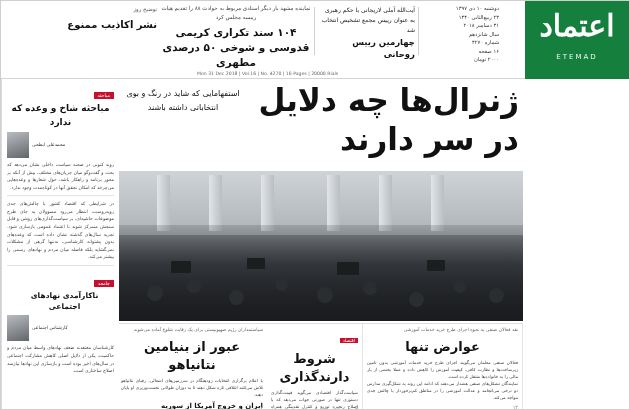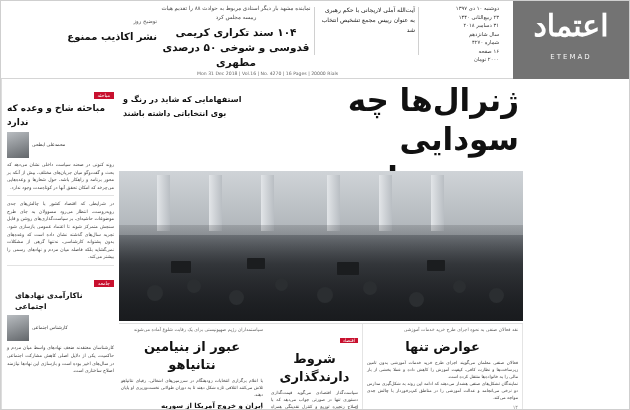--- a/index.html
+++ b/index.html
@@ -21,22 +21,22 @@
   
   .masthead{
     position:absolute;top:0;right:0;
     width:630px;height:78px;
     background:#ffffff;
     border-bottom:1px solid #d5d5d5;
     box-sizing:border-box;
   }
   .logo-block{
     position:absolute;top:0;right:0;
-    width:116px;height:78px;
-    background:#737373;
+    width:104px;height:78px;
+    background:#15803d;
     color:#fff;
     box-sizing:border-box;
     padding:4px 6px 2px 6px;
   }
   .logo-word{
     font-family:"DejaVu Serif","Liberation Serif",serif;
     font-size:30px;font-weight:bold;line-height:1;
     text-align:center;
     letter-spacing:-1px;
     margin-top:6px;
@@ -66,21 +66,21 @@
   .headline-top{
     position:absolute;top:3px;right:318px;width:150px;
     text-align:center;
   }
   .headline-top .ht-kicker{font-size:5.5px;color:#444;line-height:1.6;margin-bottom:3px;}
   .headline-top .ht-main{
     font-size:10.5px;font-weight:bold;color:#111;line-height:1.45;
     font-family:"DejaVu Sans","Liberation Sans",sans-serif;
   }
   .headline-top2{
-    position:absolute;top:16px;right:472px;width:152px;
+    position:absolute;top:4px;right:472px;width:152px;
   }
   .headline-top2 .h2-kicker{font-size:5.4px;color:#555;line-height:1.6;}
   .headline-top2 .h2-main{
     font-size:10px;font-weight:bold;color:#111;line-height:1.5;margin-top:3px;
   }
   .issue-line{
     position:absolute;bottom:2px;right:132px;width:300px;
     font-size:4.6px;color:#666;direction:ltr;text-align:left;
   }
   
@@ -101,21 +101,21 @@
     width:96px;height:40px;background:#8f9296;margin:3px 0;
     background-image:linear-gradient(140deg,#9aa0a6 0%,#6f757b 45%,#b2b7bb 100%);
   }
   
   .main-head{
     position:absolute;top:80px;right:106px;width:406px;height:90px;
     box-sizing:border-box;padding:2px 4px 0 4px;
   }
   .mh-sub{
     position:absolute;top:6px;left:6px;width:120px;
-    font-size:8px;line-height:1.7;color:#111;font-weight:bold;text-align:left;margin-top:6px;
+    font-size:8px;line-height:1.7;color:#111;font-weight:normal;text-align:center;
   }
   .mh-title{
     position:absolute;top:0px;right:4px;width:272px;
     font-size:31px;font-weight:bold;color:#111;line-height:1.25;
     text-align:right;letter-spacing:-1px;
   }
   .mh-title .line2{display:block;}
   
   .hero-photo{
     position:absolute;top:170px;right:106px;width:406px;height:150px;
@@ -161,21 +161,21 @@
   .lc-title.xs{font-size:7px;text-align:right;}
   .lc-body{font-size:4.4px;color:#444;line-height:1.6;text-align:justify;}
   .lc-photo{width:100%;height:26px;background:linear-gradient(135deg,#9ea3a8,#5f6469);margin:2px 0;}
   .page-num{position:absolute;bottom:2px;right:4px;font-size:5px;color:#888;}
   .farcol{
     position:absolute;top:78px;left:0;width:118px;height:332px;
     box-sizing:border-box;border-left:1px solid #ddd;background:#fff;padding:3px 5px;
   }
   .fc-sec{border-bottom:1px solid #e2e2e2;padding-bottom:4px;margin-bottom:4px;}
   .fc-tag{display:inline-block;background:#c8102e;color:#fff;font-size:4.8px;padding:1px 4px;margin-bottom:3px;}
-  .fc-title{font-size:9px;font-weight:bold;color:#111;line-height:1.5;text-align:left;margin-bottom:3px;}
+  .fc-title{font-size:9px;font-weight:bold;color:#111;line-height:1.5;text-align:center;margin-bottom:3px;}
   .fc-title.sm{font-size:7.5px;margin-left:8px;}
   .fc-body{font-size:4.6px;color:#444;line-height:1.65;text-align:justify;}
   .fc-author{display:flex;align-items:center;gap:3px;justify-content:flex-end;margin:3px 0;}
   .fc-av{width:22px;height:26px;background:linear-gradient(160deg,#b9bdc1,#62666a);flex:none;}
   .fc-aname{font-size:4.6px;color:#333;text-align:right;line-height:1.5;}
   .divider{height:1px;background:#e2e2e2;margin:3px 0;}
 </style>
 </head>
 <body>
 
@@ -195,20 +195,21 @@
       <div class="row">سال شانزدهم</div>
       <div class="row">شماره ۴۲۷۰</div>
       <div class="row">۱۶ صفحه</div>
       <div class="row">۲۰۰۰ تومان</div>
     </div>
 
     <div class="sep-vline"></div>
 
     <div class="lead-quote">
       <div>آیت‌الله آملی لاریجانی با حکم رهبری به عنوان رییس مجمع تشخیص انتخاب شد</div>
+      <div class="big">چهارمین رییس روحانی</div>
     </div>
 
     <div class="sep-vline2"></div>
 
     <div class="headline-top">
       <div class="ht-kicker">نماینده مشهد بار دیگر اسنادی مربوط به حوادث ۸۸ را تقدیم هیات رییسه مجلس کرد</div>
       <div class="ht-main">۱۰۴ سند تکراری کریمی قدوسی و شوخی ۵۰ درصدی مطهری</div>
     </div>
 
     <div class="headline-top2">
@@ -227,21 +228,21 @@
       <div class="rail-photo"></div>
       <div class="rail-body">غلامعلی رجایی</div>
       <div class="rail-body">کارشناس مسائل سیاسی</div>
       <div class="divider"></div>
       <div class="rail-body">ادامه در صفحه ۳</div>
     </div>
   </div>
 
   <div class="main-head">
     <div class="mh-title">
-      <span>ژنرال‌ها چه سودایی</span>
+      <span>ژنرال‌ها چه دلایل</span>
       <span class="line2">در سر دارند</span>
     </div>
     <div class="mh-sub">استفهامایی که شاید در رنگ و بوی انتخاباتی داشته باشند</div>
   </div>
 
   <div class="hero-photo">
     <div class="hp-building"></div>
     <div class="hp-col" style="left:40px"></div>
     <div class="hp-col" style="left:92px"></div>
     <div class="hp-col" style="left:144px"></div>

